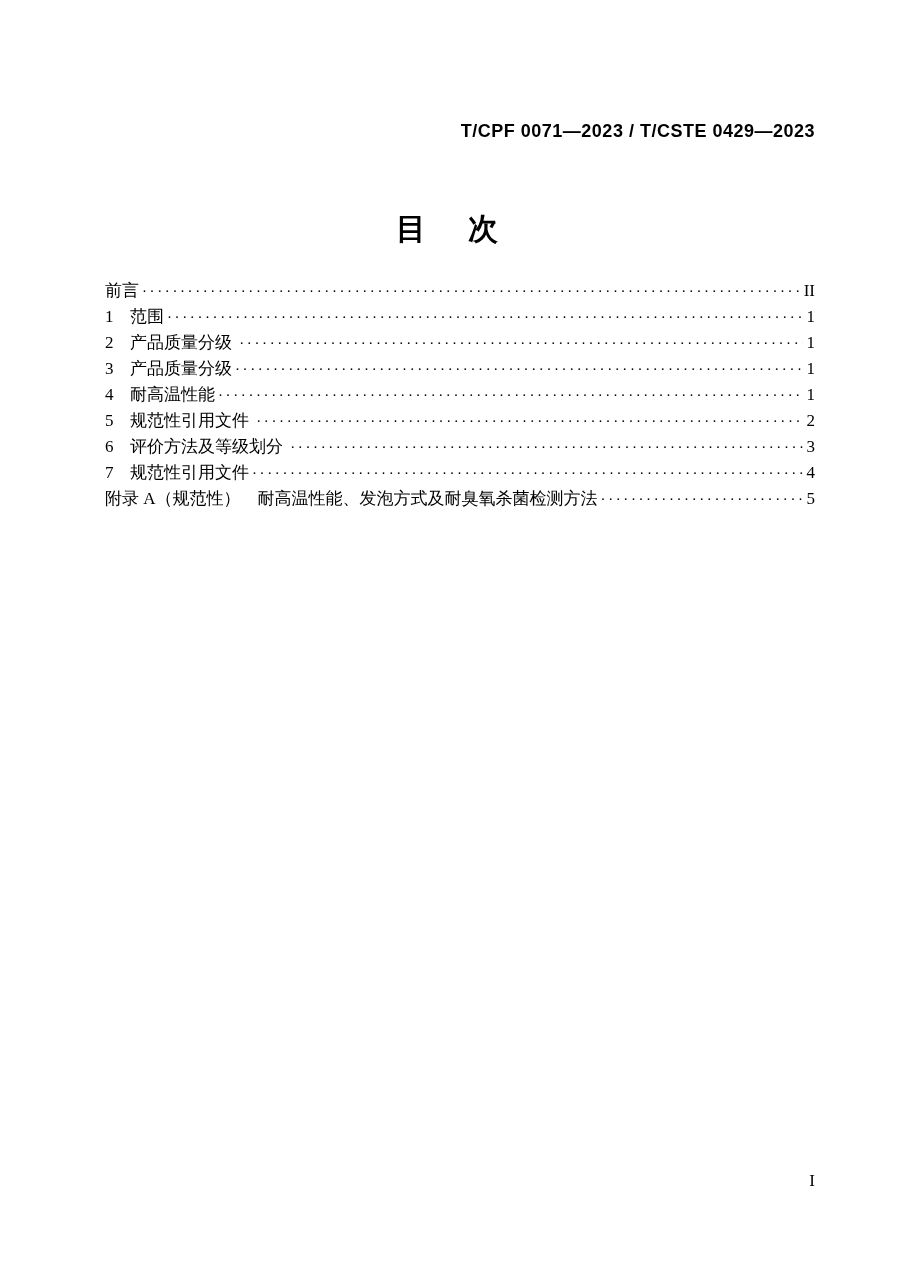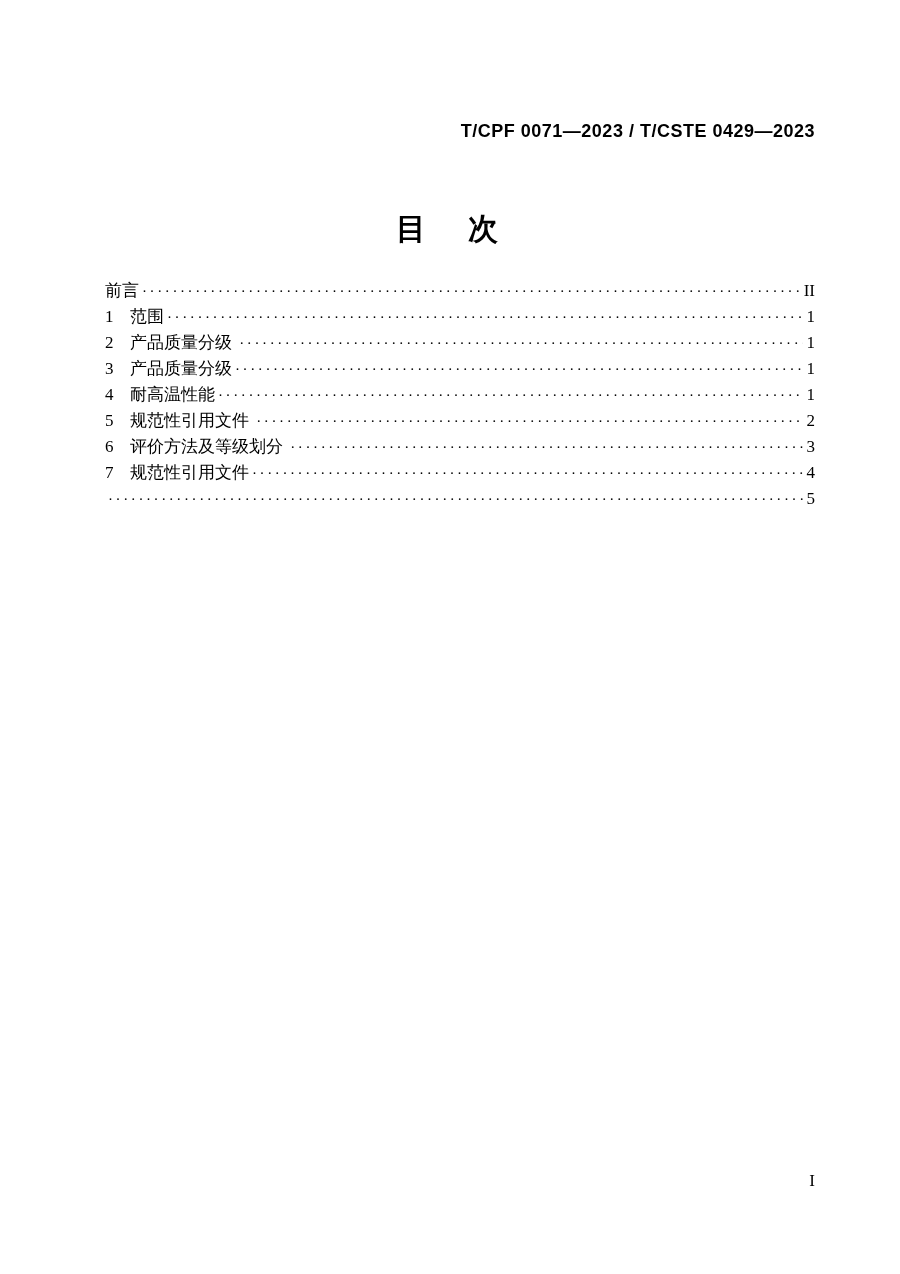--- a/index.html
+++ b/index.html
@@ -160,20 +160,21 @@
 
     <div class="toc-row">
       <span class="toc-num">7</span>
       <span class="toc-label">规范性引用文件</span>
       <span class="toc-leader"></span>
       <span class="toc-page">4</span>
     </div>
 
     <div class="toc-row">
 
+      <span class="toc-label">附录 A（规范性）　耐高温性能、发泡方式及耐臭氧杀菌检测方法</span>
       <span class="toc-leader"></span>
       <span class="toc-page">5</span>
     </div>
 
   </div>
 
   <div class="doc-footer">I</div>
 
 </div>
 

